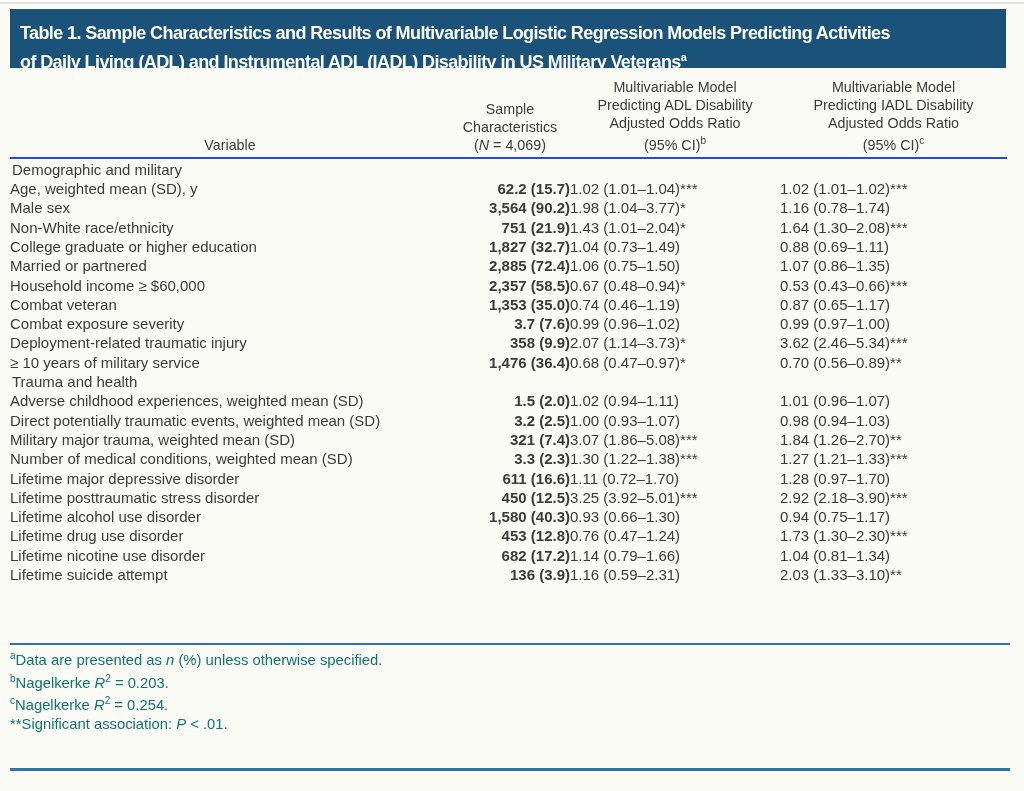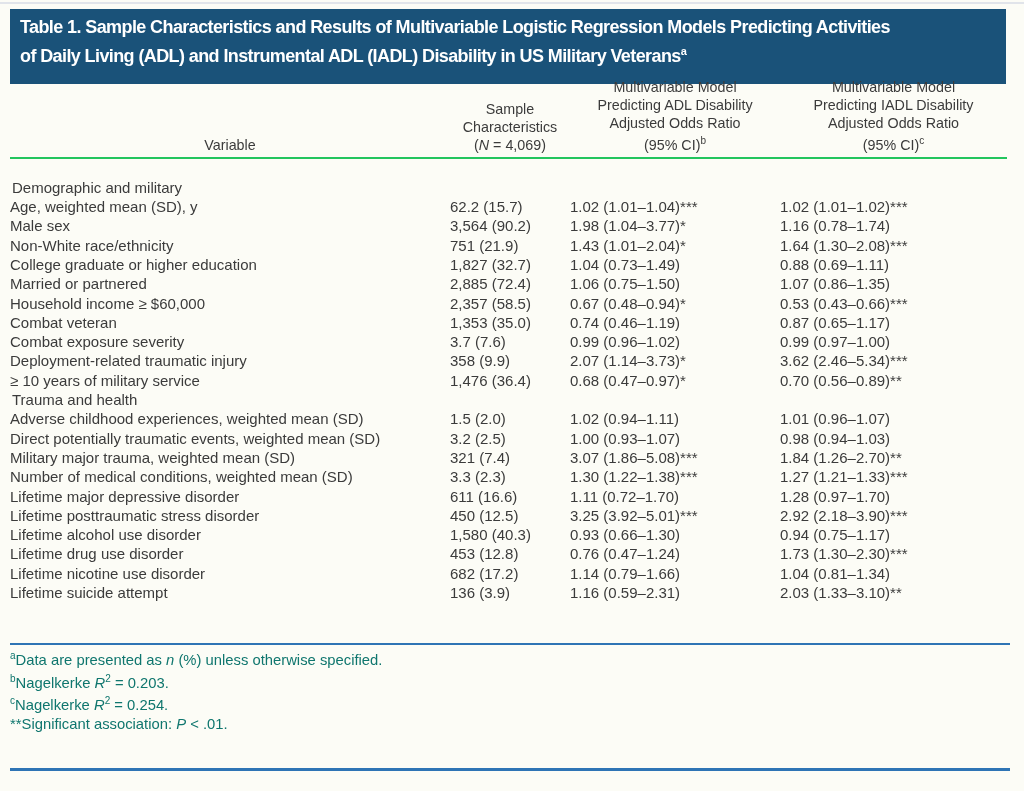--- a/index.html
+++ b/index.html
@@ -4,46 +4,46 @@
 <style>
   html,body { margin:0; padding:0; }
   .page {
     position:relative; width:1024px; height:791px;
     background:#fcfcf6; overflow:hidden;
     font-family:"Liberation Sans", sans-serif; color:#3b3b3b;
   }
   .top-hairline { position:absolute; top:2px; left:0; width:1024px; height:2px; background:#e1e4ea; }
 
   .banner {
-    position:absolute; top:9px; left:10px; width:996px; height:75px;
-    background:#1a5279; color:#ffffff; box-sizing:border-box; padding:6px 8px 0 10px;
+    position:absolute; top:9px; left:10px; width:996px; height:59px;
+    background:#1a5279; color:#ffffff; box-sizing:border-box; padding:12px 8px 0 10px;
   }
   .banner-line { font-weight:bold; font-size:18px; line-height:24px; letter-spacing:-0.6px; white-space:nowrap; }
   .banner sup { font-size:11px; }
 
   .data-table { position:absolute; top:72px; left:10px; width:997px; border-collapse:collapse; table-layout:fixed; }
   .data-table th {
     font-weight:normal; vertical-align:bottom; text-align:center;
     font-size:14.3px; line-height:18px; padding:6px 0 3px 0;
-    border-bottom:2px solid #22c55e; color:#3b3b3b;
+    border-bottom:2px solid #1d4ed8; color:#3b3b3b;
   }
   .data-table th sup { font-size:10px; }
   .th-variable { text-align:left; padding-left:1px; }
   .th-sample  { padding-right:56px; }
   .th-adl     { padding-right:54px; }
   .th-iadl    { padding-right:105px; }
 
   .data-table tbody td {
     font-size:15px; line-height:19.3px; height:19.3px;
     padding:0; white-space:nowrap; overflow:visible;
   }
-  .data-table tbody tr:first-child td { padding-top:19px; }
+  .data-table tbody tr:first-child td { padding-top:1px; }
   .section-label { padding-left:2px !important; }
   .cell-label  { padding-left:20px; }
-  .cell-sample { padding-right:13px; }
+  .cell-sample { text-align:right; padding-right:13px;font-weight:bold; }
   .cell-adl    { padding-left:32px; }
   .cell-iadl   { padding-left:3px; }
 
   .rule-blue { position:absolute; left:10px; width:1000px; background:#2e74b5; }
   .rule-above-footnotes { top:643px; height:2px; }
   .rule-bottom { top:768px; height:3px; }
 
   .footnotes { position:absolute; left:10px; top:647px; font-size:14.8px; line-height:18.8px; color:#0f766e; }
   .footnotes sup { font-size:10px; }
   .footnotes i, .data-table i { font-style:italic; }

